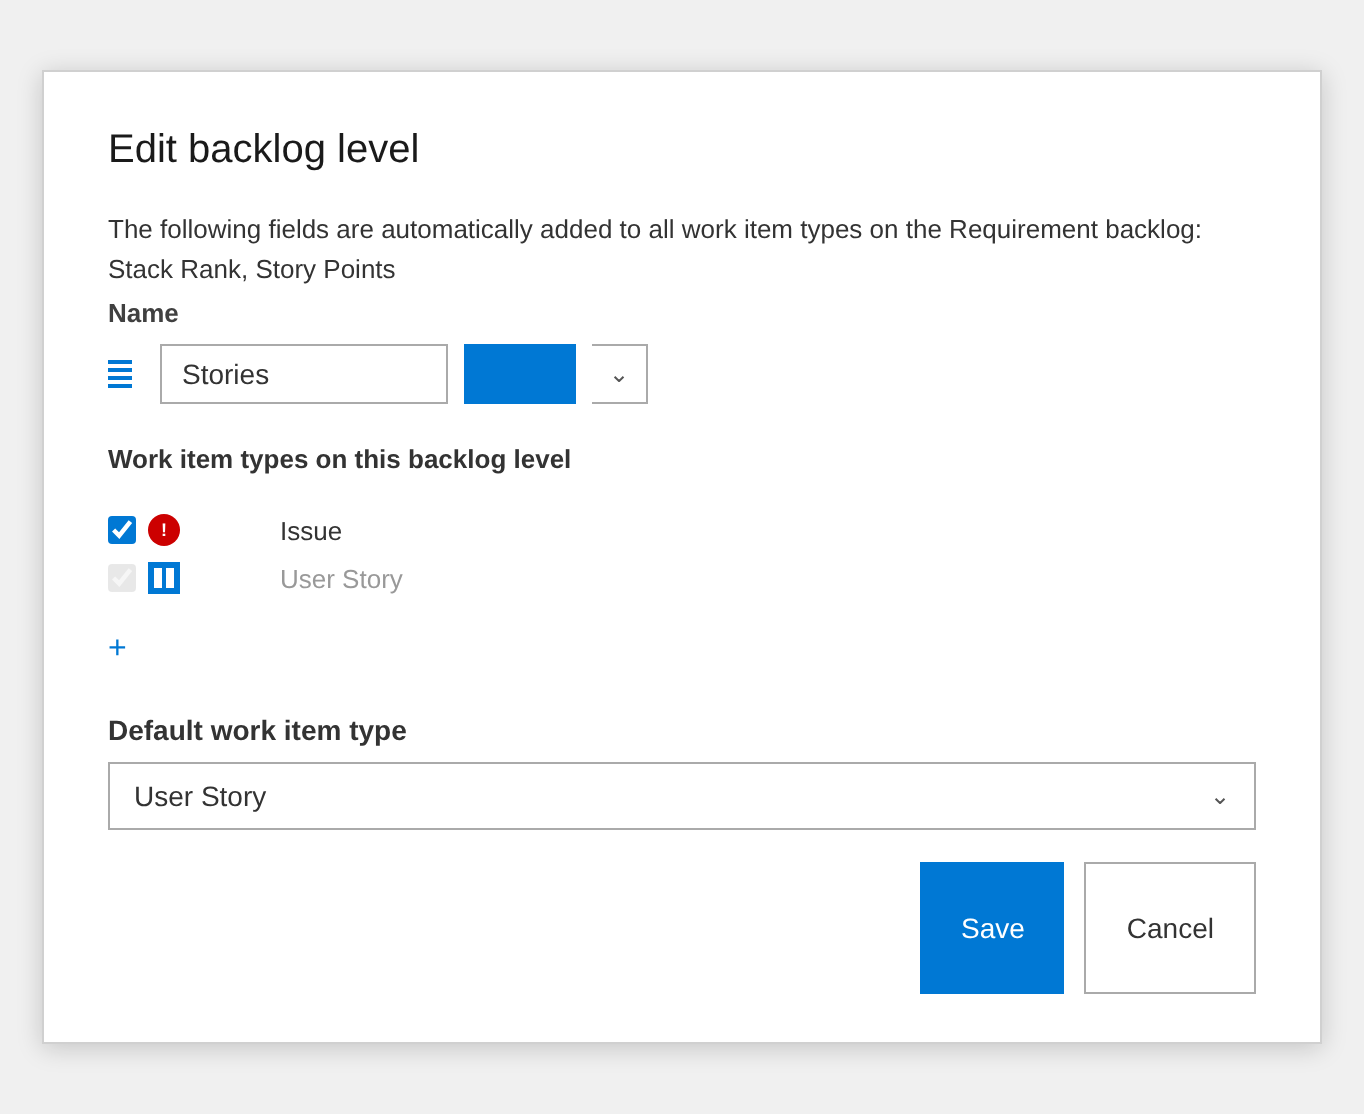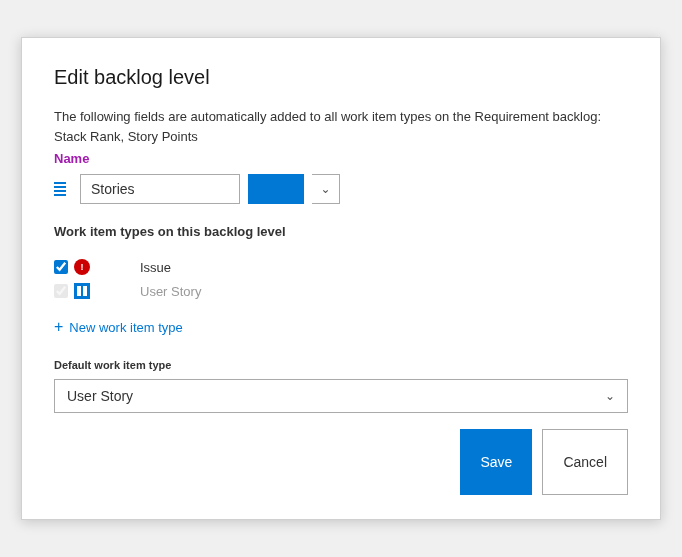--- a/index.html
+++ b/index.html
@@ -32,34 +32,34 @@
     }
     .info-text {
       font-size: 13px;
       color: #333;
       margin-bottom: 5px;
       line-height: 1.5;
     }
     .field-label {
       font-size: 13px;
       font-weight: 600;
-      color: #a21caf;
+      color: #404040;
       margin-bottom: 8px;
     }
     .name-row {
       display: flex;
       align-items: center;
       margin-bottom: 20px;
       gap: 8px;
     }
     .name-input {
       border: 1px solid #aaa;
       padding: 5px 10px;
       font-size: 14px;
-      width: 160px;
+      width: 144px;
       height: 30px;
       outline: none;
       color: #333;
     }
     .color-btn {
       background: #0078d4;
       width: 56px;
       height: 30px;
       border: none;
       cursor: pointer;
@@ -140,21 +140,21 @@
       margin-bottom: 24px;
       color: #0078d4;
       font-size: 13px;
     }
     .add-icon {
       font-size: 16px;
       font-weight: 300;
       line-height: 1;
     }
     .default-label {
-      font-size: 11px;
+      font-size: 14px;
       font-weight: 600;
       color: #333;
       margin-bottom: 8px;
     }
     .default-dropdown {
       border: 1px solid #aaa;
       padding: 6px 12px;
       font-size: 14px;
       color: #333;
       display: flex;
@@ -249,21 +249,20 @@
           <rect x="1" y="1" width="4" height="10" fill="white"></rect>
           <rect x="7" y="1" width="4" height="10" fill="white"></rect>
         </svg>
       </span>
       <span class="wi-label disabled">User Story</span>
     </div>
   </div>
 
   <div class="add-row">
     <span class="add-icon">+</span>
-    <span>New work item type</span>
   </div>
 
   <div class="default-label">Default work item type</div>
   <div class="default-dropdown">
     <span>User Story</span>
     <span class="default-dropdown-chevron">⌄</span>
   </div>
 
   <div class="spacer"></div>
 

